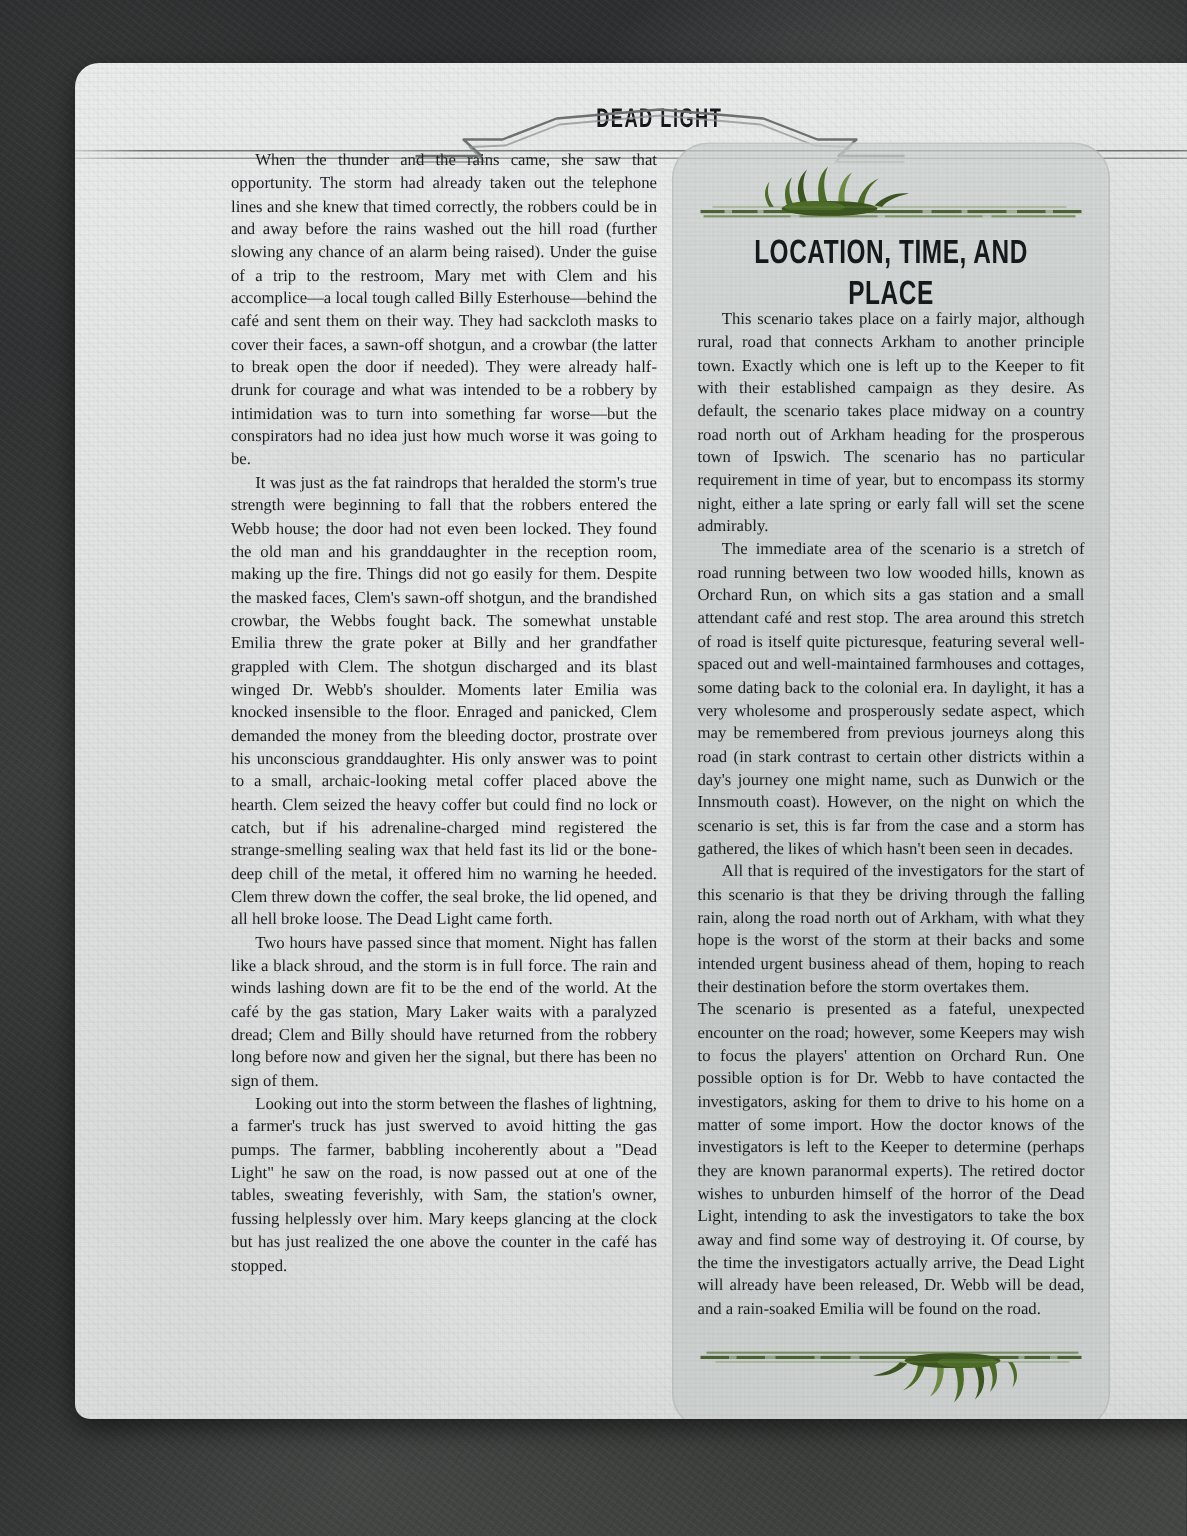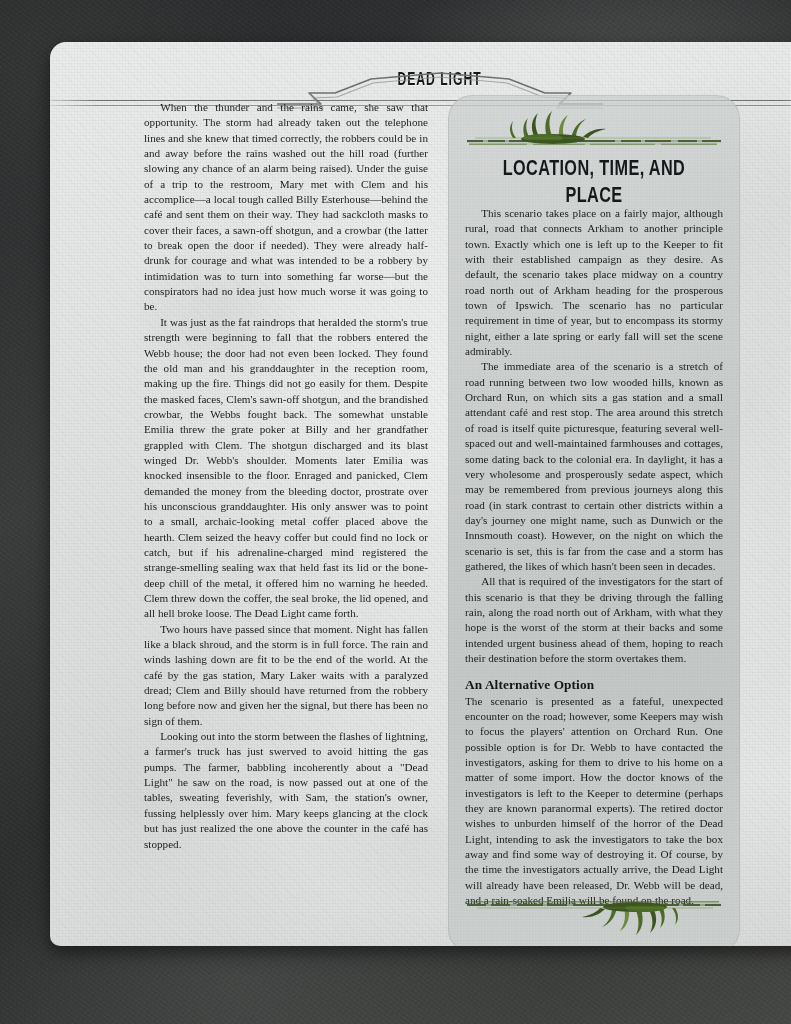--- a/index.html
+++ b/index.html
@@ -121,21 +121,21 @@
   #footer-chevron {
     position:absolute;
     left:50%; transform:translateX(-50%);
     top:922px; width:170px; height:36px; z-index:4;
   }
   #footer-chevron svg { display:block; width:100%; height:100%; }
 
   
   .col-left {
     position:absolute;
-    left:94px; top:58px;
+    left:104px; top:58px;
     width:284px; height:858px;
     z-index:5;
   }
 
   .bodytext {
     font-family:"Liberation Serif", serif;
     font-size:11.15px;
     line-height:15.35px;
     color:#1b1e20;
     text-align:justify;
@@ -271,21 +271,20 @@
             </g>
           </svg>
         </div>
 
         <div class="sidebar-heading">LOCATION, TIME, AND PLACE</div>
 
         <div class="bodytext">
           <p class="first">This scenario takes place on a fairly major, although rural, road that connects Arkham to another principle town. Exactly which one is left up to the Keeper to fit with their established campaign as they desire. As default, the scenario takes place midway on a country road north out of Arkham heading for the prosperous town of Ipswich. The scenario has no particular requirement in time of year, but to encompass its stormy night, either a late spring or early fall will set the scene admirably.</p>
           <p>The immediate area of the scenario is a stretch of road running between two low wooded hills, known as Orchard Run, on which sits a gas station and a small attendant café and rest stop. The area around this stretch of road is itself quite picturesque, featuring several well-spaced out and well-maintained farmhouses and cottages, some dating back to the colonial era. In daylight, it has a very wholesome and prosperously sedate aspect, which may be remembered from previous journeys along this road (in stark contrast to certain other districts within a day's journey one might name, such as Dunwich or the Innsmouth coast). However, on the night on which the scenario is set, this is far from the case and a storm has gathered, the likes of which hasn't been seen in decades.</p>
           <p>All that is required of the investigators for the start of this scenario is that they be driving through the falling rain, along the road north out of Arkham, with what they hope is the worst of the storm at their backs and some intended urgent business ahead of them, hoping to reach their destination before the storm overtakes them.</p>
-          <div class="sub-heading">An Alternative Option</div>
           <p style="text-indent:0">The scenario is presented as a fateful, unexpected encounter on the road; however, some Keepers may wish to focus the players' attention on Orchard Run. One possible option is for Dr. Webb to have contacted the investigators, asking for them to drive to his home on a matter of some import. How the doctor knows of the investigators is left to the Keeper to determine (perhaps they are known paranormal experts). The retired doctor wishes to unburden himself of the horror of the Dead Light, intending to ask the investigators to take the box away and find some way of destroying it. Of course, by the time the investigators actually arrive, the Dead Light will already have been released, Dr. Webb will be dead, and a rain-soaked Emilia will be found on the road.</p>
         </div>
       </div>
 
       <div id="sidebar-bottom-orn">
         <svg viewBox="0 0 258 44" preserveAspectRatio="none">
           <g transform="translate(258,44) rotate(180)">
             <path class="green" d="M60 31 C57 23 58 16 63 11 C60 18 61 25 65 31 Z"></path>
             <path class="green-d" d="M70 31 C65 22 66 12 73 6 C69 14 70 23 75 31 Z"></path>
             <path class="green" d="M82 31 C79 20 80 10 87 4 C83 13 84 22 88 31 Z"></path>

